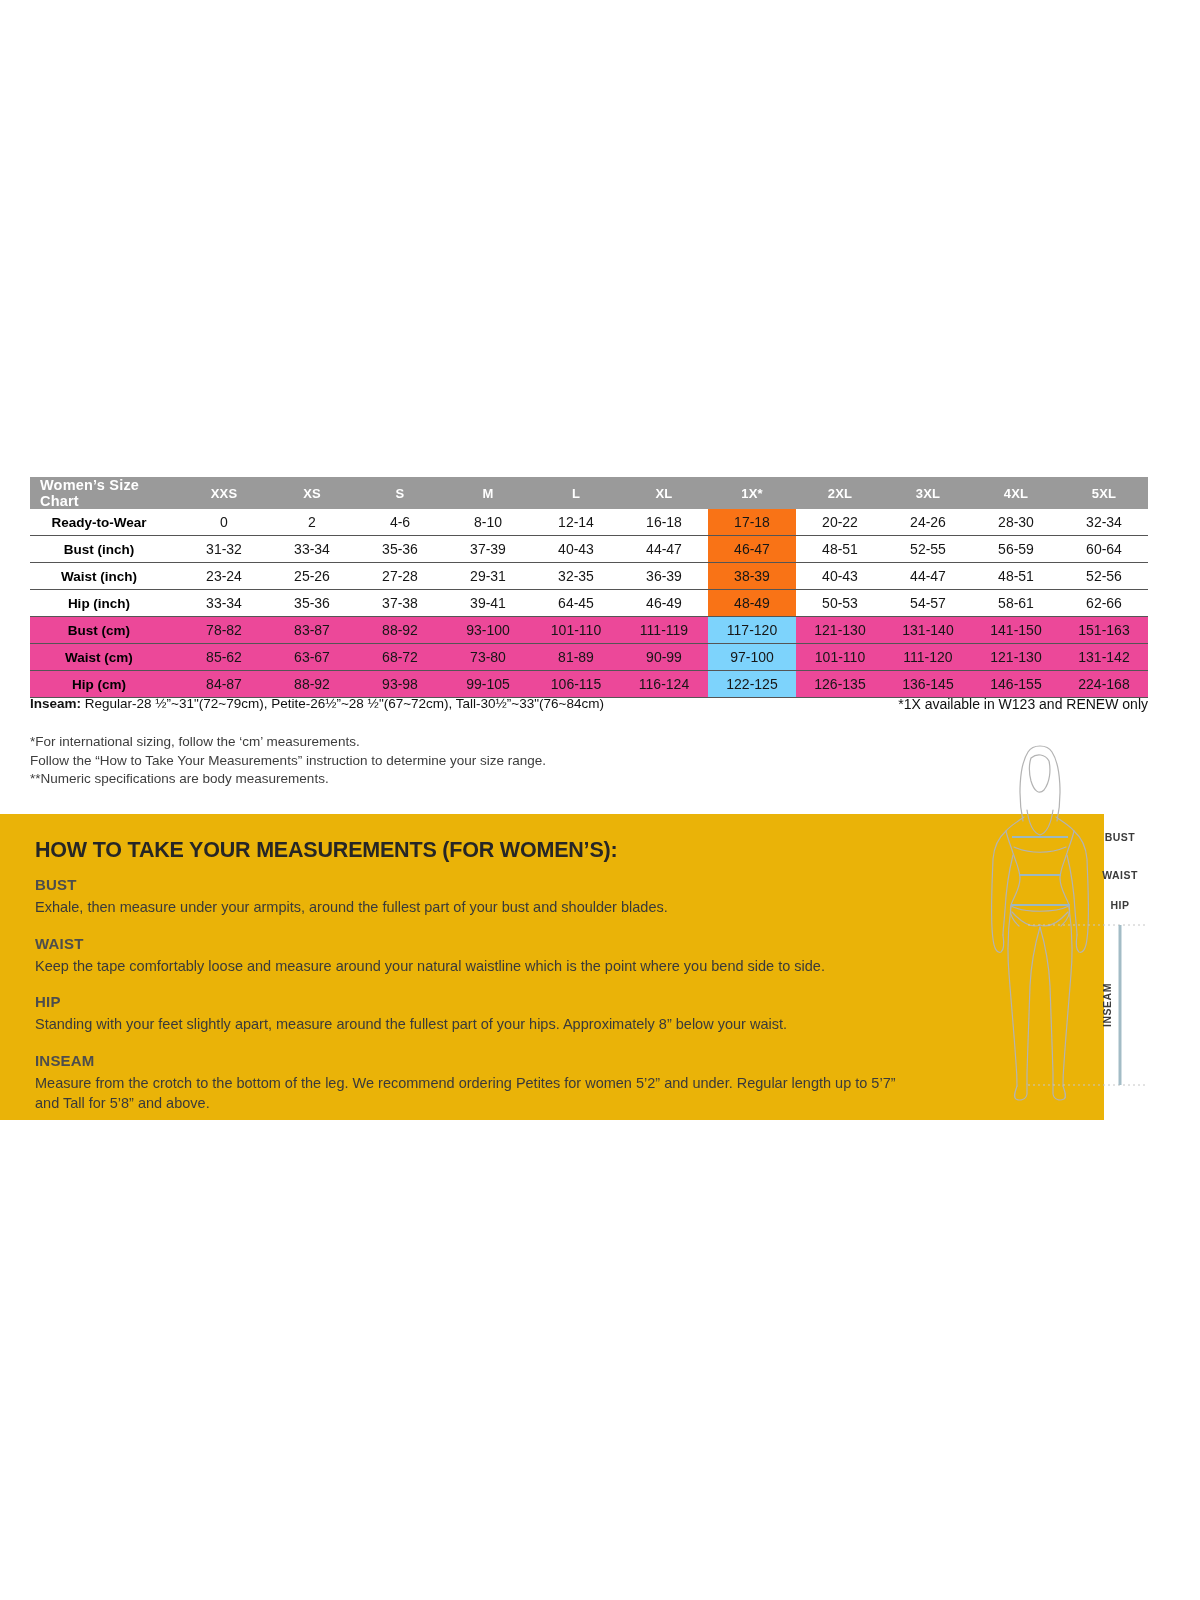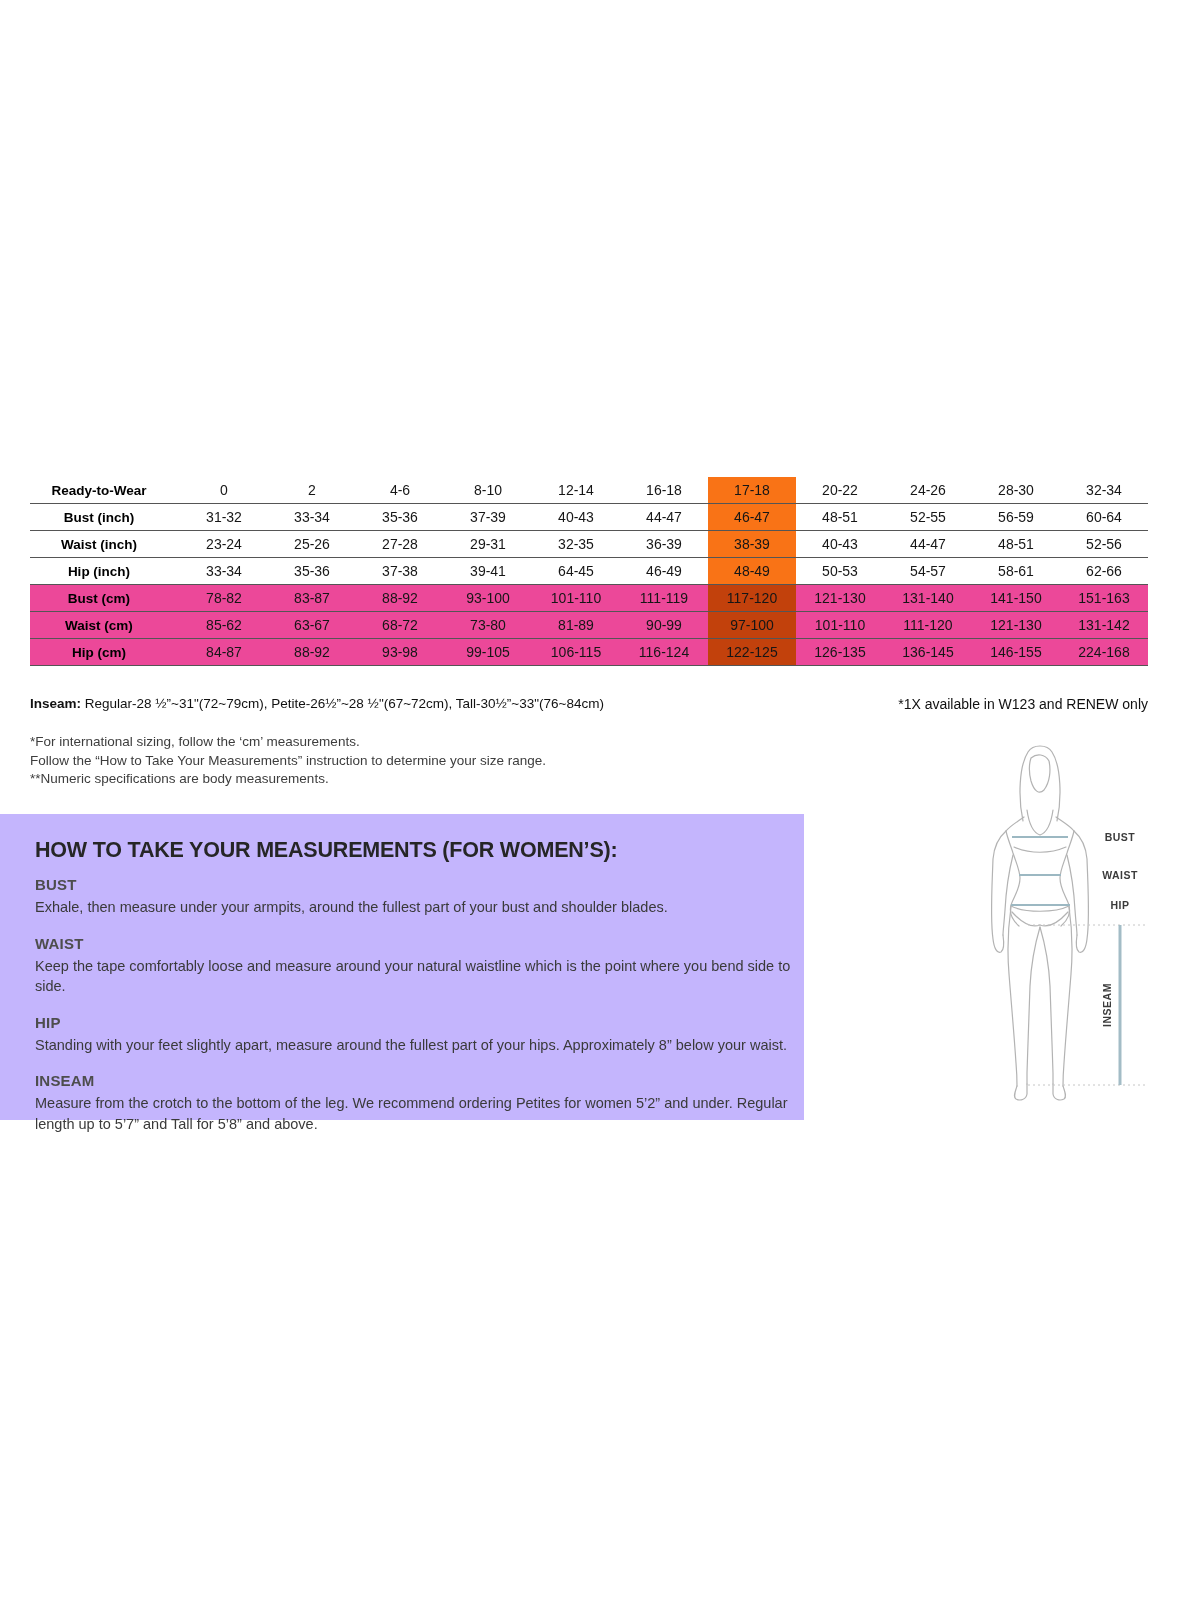--- a/index.html
+++ b/index.html
@@ -8,31 +8,31 @@
 
   
   .size-table{position:absolute;left:30px;top:477px;width:1118px;border-collapse:collapse;table-layout:fixed;}
   .size-table th{background:#9a9a9a;color:#ffffff;font-weight:bold;font-size:13px;height:24px;
                  text-align:center;padding:0;letter-spacing:.2px;}
   .size-table th.title-cell{text-align:left;padding-left:10px;font-size:14.5px;}
   .size-table td{height:26px;font-size:14px;text-align:center;padding:0;border-bottom:1px solid #555555;color:#161616;}
   .size-table td.lbl{text-align:center;padding-right:12px;font-weight:bold;font-size:13.5px;color:#000;}
   .size-table tr.cm td{background:#ec4899;}
   .size-table td.hl{background:#f97316;}
-  .size-table tr.cm td.hl{background:#c2410c;}
+  .size-table tr.cm td.hl{background:#7dd3fc;}
 
   
   .inseam-row{position:absolute;left:30px;top:696px;width:1118px;display:flex;justify-content:space-between;
               font-size:13.5px;color:#111;}
   .inseam-row .b{font-weight:bold;}
   .right-note{font-size:14px;color:#111;}
   .footnotes{position:absolute;left:30px;top:733px;font-size:13.5px;color:#3d3d3d;line-height:18.5px;}
 
   
-  .panel{position:absolute;left:0;top:814px;width:804px;height:306px;background:#c4b5fd;box-sizing:border-box;
+  .panel{position:absolute;left:0;top:814px;width:1104px;height:306px;background:#eab308;box-sizing:border-box;
          padding:24px 0 0 35px;}
   .panel h1{margin:0;font-size:21.5px;font-weight:bold;color:#262626;letter-spacing:-.2px;}
   .panel h2{margin:17px 0 0;font-size:15px;font-weight:bold;color:#4d4d4d;letter-spacing:.2px;}
   .panel h2.first{margin-top:13px;}
   .panel p{margin:4px 0 0;font-size:14.5px;color:#3a3a3a;line-height:1.42;max-width:868px;}
 
   
   .figure{position:absolute;left:940px;top:728px;width:260px;height:390px;}
   .figure path{fill:none;stroke:#b3b3b3;stroke-width:1.2;stroke-linecap:round;}
   .figure line.meas{stroke:#9cb8c2;stroke-width:2;}
@@ -54,20 +54,34 @@
         <col style="width:88px">
       <col style="width:88px">
         <col style="width:88px">
         <col style="width:88px">
         <col style="width:88px">
       <col style="width:88px">
         <col style="width:88px">
         <col style="width:88px">
     </colgroup>
     <tbody>
+        <tr>
+      <th class="title-cell">Women’s Size Chart</th>
+      <th>XXS</th>
+      <th>XS</th>
+      <th>S</th>
+      <th>M</th>
+      <th>L</th>
+      <th>XL</th>
+      <th>1X*</th>
+      <th>2XL</th>
+      <th>3XL</th>
+      <th>4XL</th>
+      <th>5XL</th>
+    </tr>
     <tr>
       <td class="lbl">Ready-to-Wear</td>
       <td>0</td>
       <td>2</td>
       <td>4-6</td>
       <td>8-10</td>
       <td>12-14</td>
       <td>16-18</td>
       <td class="hl">17-18</td>
       <td>20-22</td>

